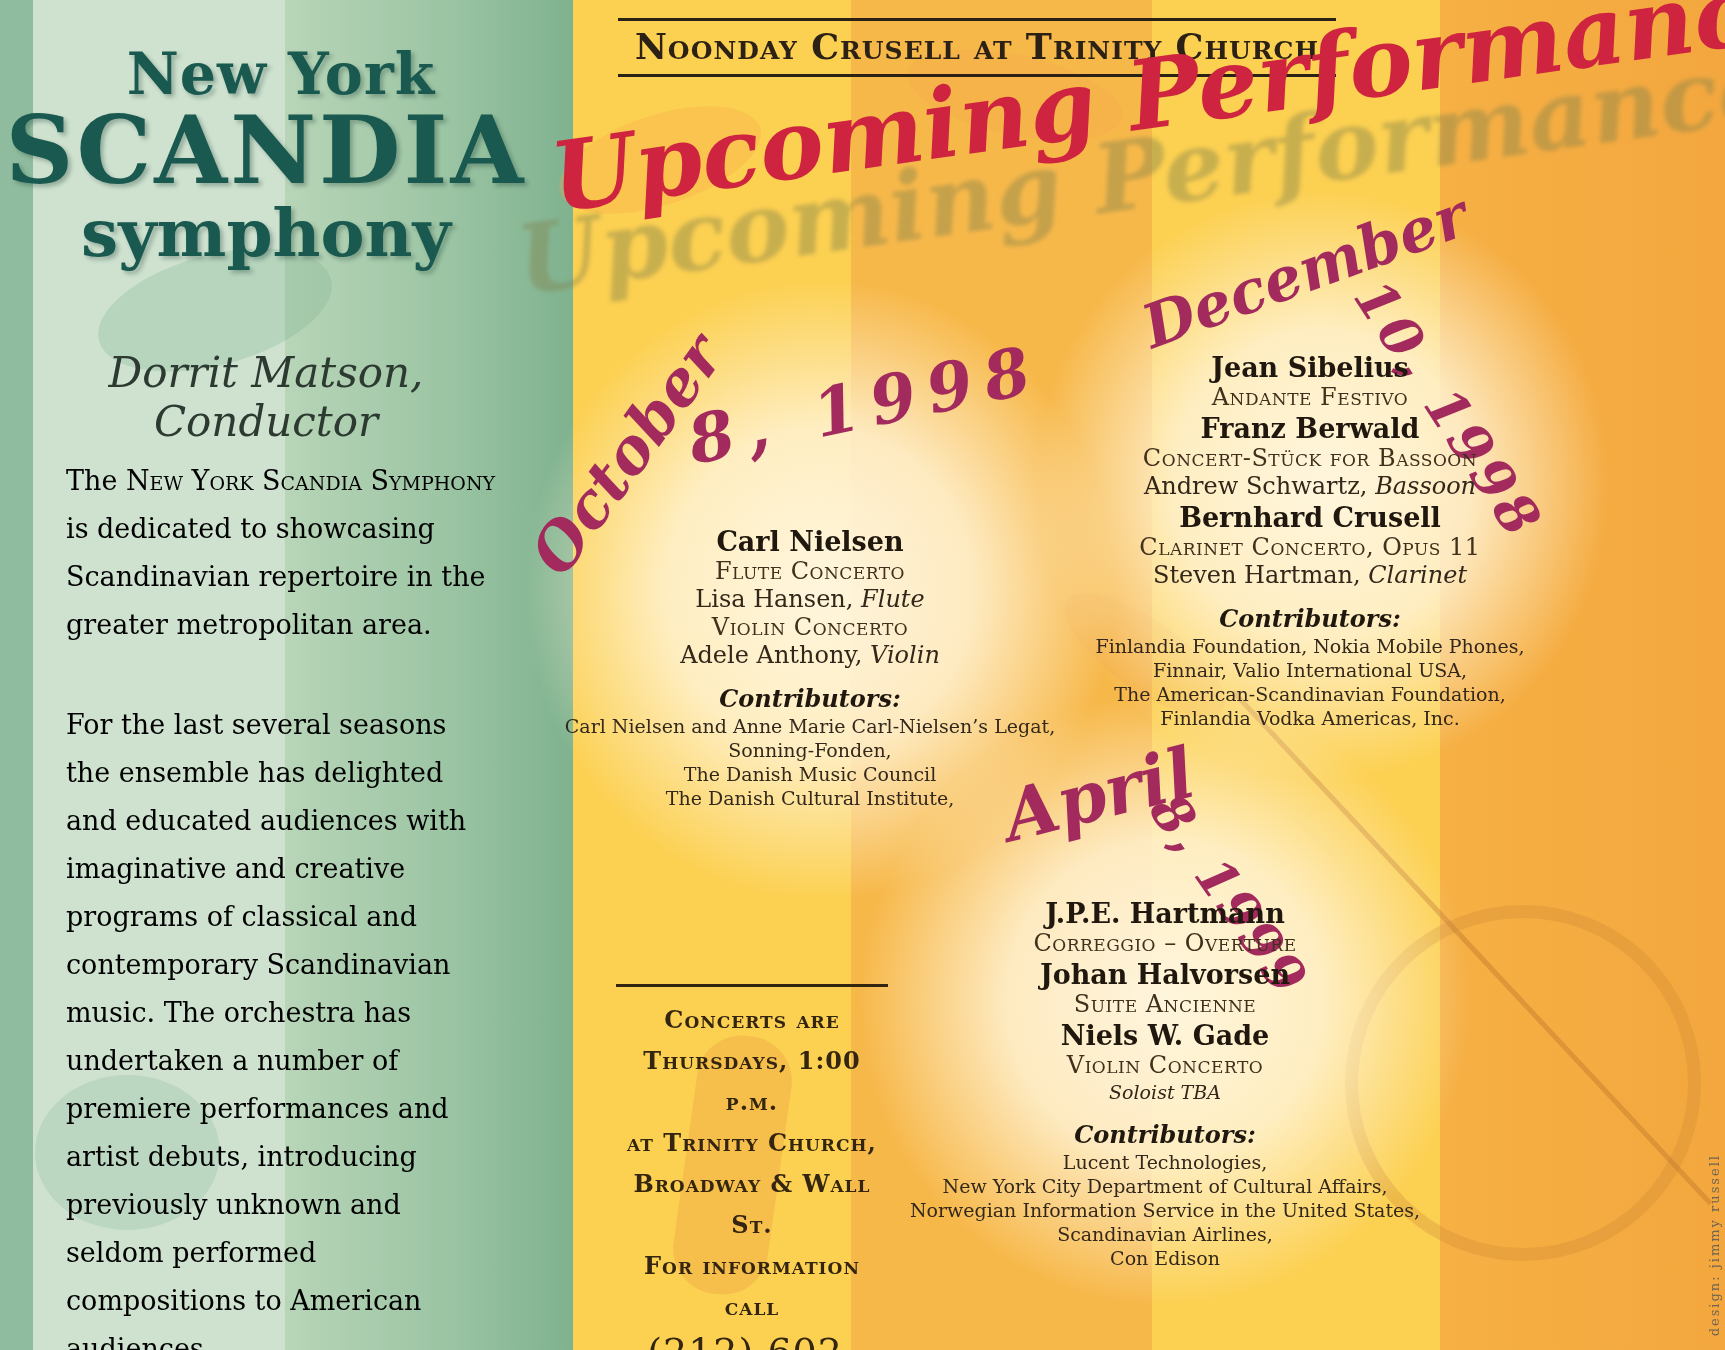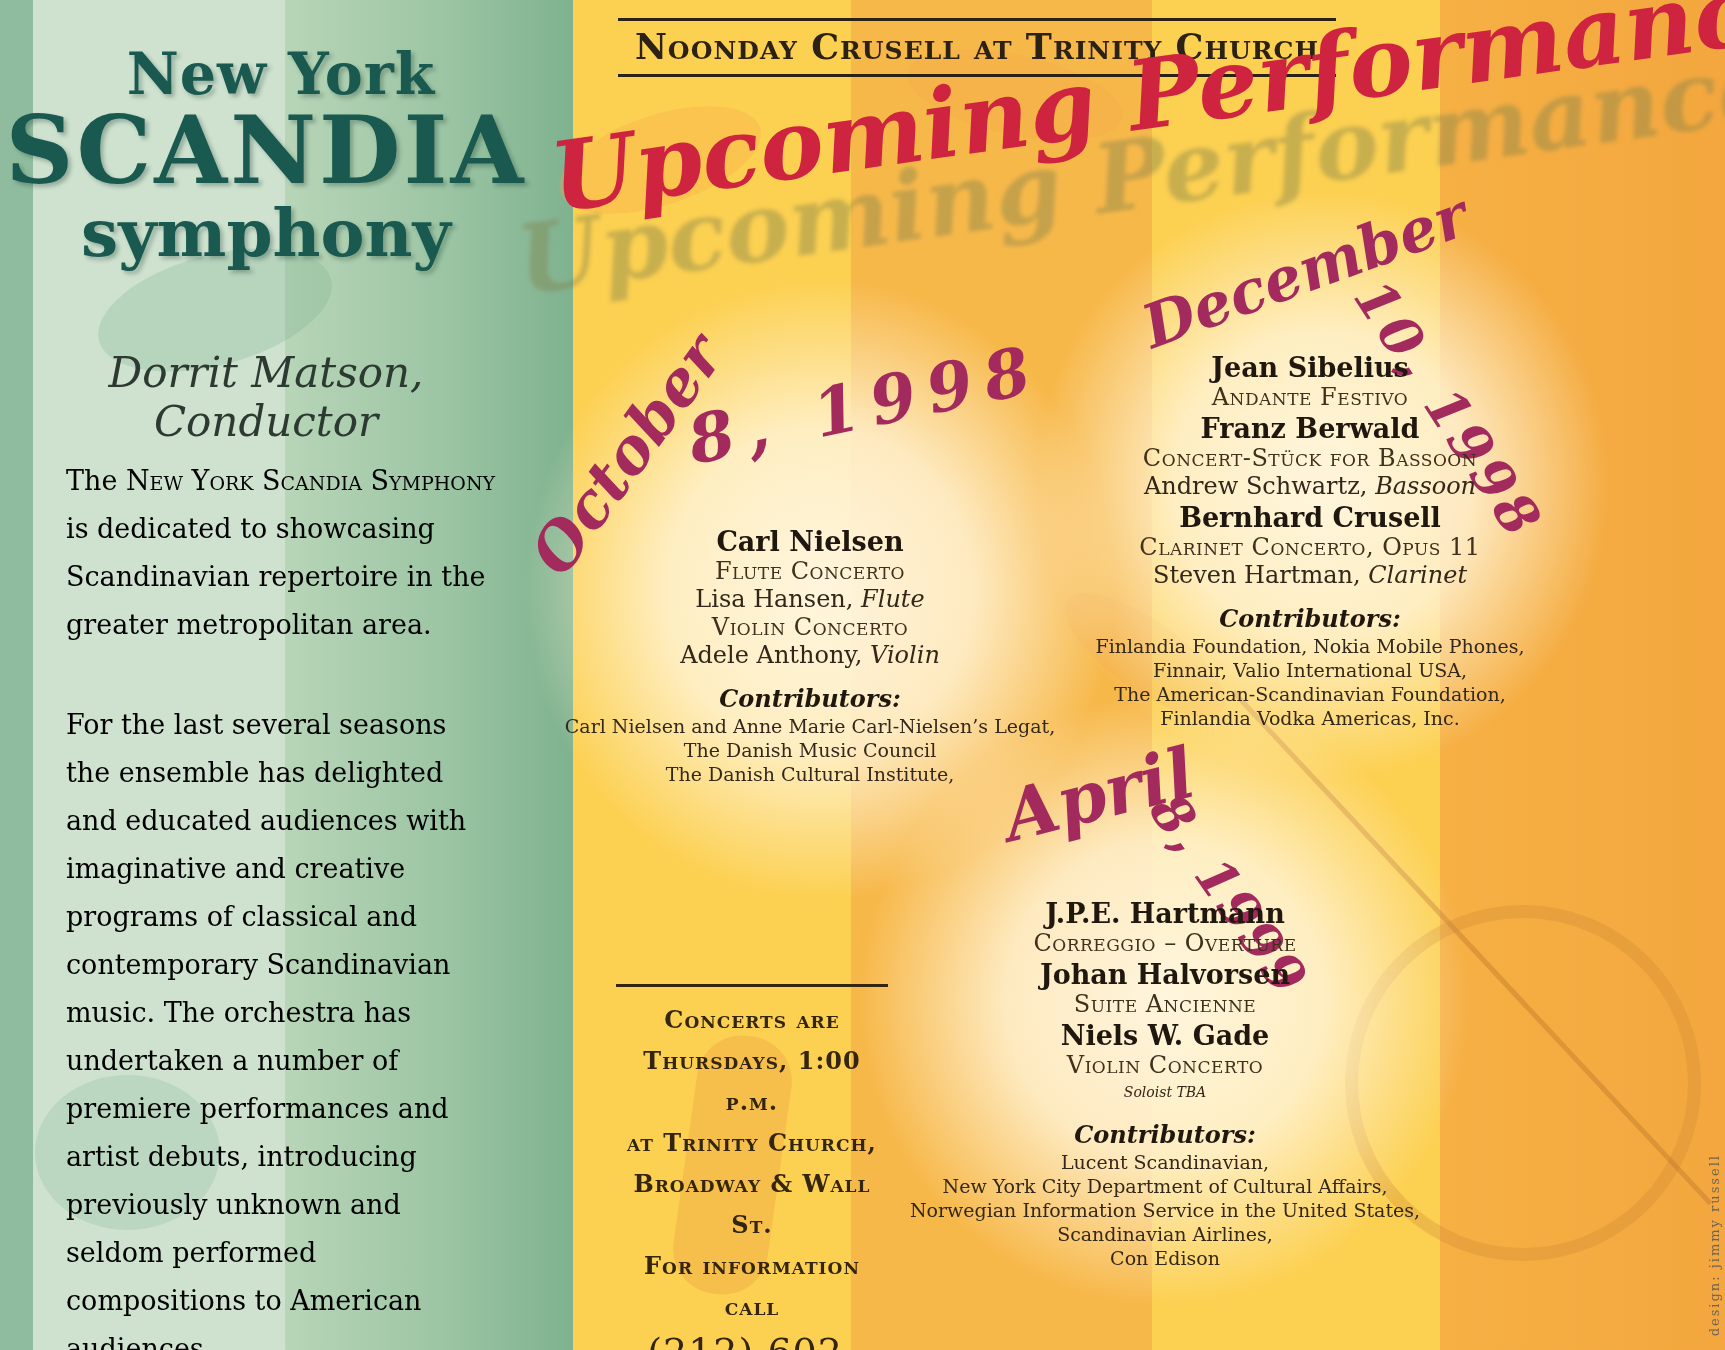--- a/index.html
+++ b/index.html
@@ -74,21 +74,21 @@
   .concert { position:absolute; text-align:center; }
   .concert-oct { left:545px;  top:526px; width:530px; }
   .concert-dec { left:1030px; top:352px; width:560px; }
   .concert-apr { left:900px;  top:898px; width:530px; }
   .group { margin-top:2px; }
   .group:first-child { margin-top:0; }
   .composer { font-size:27px; font-weight:bold; color:#20180e; line-height:31px; }
   .piece    { font-size:24px; font-variant:small-caps; letter-spacing:0.5px; color:#40301c; line-height:28px; }
   .performer{ font-size:24px; color:#33271a; line-height:28px; }
   .instr    { font-style:italic; }
-  .note     { font-size:14px; font-style:italic; color:#33271a; line-height:26px; }
+  .note     { font-size:19px; font-style:italic; color:#33271a; line-height:26px; }
   .contrib-label { font-size:24px; font-weight:bold; font-style:italic; color:#20180e; margin-top:15px; line-height:30px; }
   .contrib  { font-size:19px; color:#33281b; line-height:24px; }
 
   
   .info-box { position:absolute; left:616px; top:984px; width:272px; text-align:center;
               border-top:3px solid #33250f; border-bottom:3px solid #33250f; padding:12px 0 10px; }
   .info-line { font-variant:small-caps; font-weight:bold; font-size:24px; line-height:41px; letter-spacing:1px; color:#33250f; }
   .info-phone { font-size:38px; line-height:50px; letter-spacing:1px; color:#33250f; }
 
   
@@ -147,20 +147,21 @@
   <div class="date-seg date-apr-rest">8, 1999</div>
 
   <div class="concert concert-oct">
     <div class="composer">Carl Nielsen</div>
     <div class="piece">Flute Concerto</div>
     <div class="performer"><span>Lisa Hansen,</span> <span class="instr">Flute</span></div>
     <div class="piece">Violin Concerto</div>
     <div class="performer"><span>Adele Anthony,</span> <span class="instr">Violin</span></div>
     <div class="contrib-label">Contributors:</div>
     <div class="contrib">Carl Nielsen and Anne Marie Carl-Nielsen’s Legat,</div>
+    <div class="contrib">Sonning-Fonden,</div>
     <div class="contrib">The Danish Music Council</div>
     <div class="contrib">The Danish Cultural Institute,</div>
   </div>
 
   <div class="concert concert-dec">
     <div class="group">
       <div class="composer">Jean Sibelius</div>
       <div class="piece">Andante Festivo</div>
     </div>
     <div class="group">
@@ -188,21 +189,21 @@
     <div class="group">
       <div class="composer">Johan Halvorsen</div>
       <div class="piece">Suite Ancienne</div>
     </div>
     <div class="group">
       <div class="composer">Niels W. Gade</div>
       <div class="piece">Violin Concerto</div>
       <div class="note">Soloist TBA</div>
     </div>
     <div class="contrib-label">Contributors:</div>
-    <div class="contrib">Lucent Scandinavian,</div>
+    <div class="contrib">Lucent Technologies,</div>
     <div class="contrib">New York City Department of Cultural Affairs,</div>
     <div class="contrib">Norwegian Information Service in the United States,</div>
     <div class="contrib">Scandinavian Airlines,</div>
     <div class="contrib">Con Edison</div>
   </div>
 
   <div class="info-box">
     <div class="info-line">Concerts are</div>
     <div class="info-line">Thursdays, 1:00 p.m.</div>
     <div class="info-line">at Trinity Church,</div>

